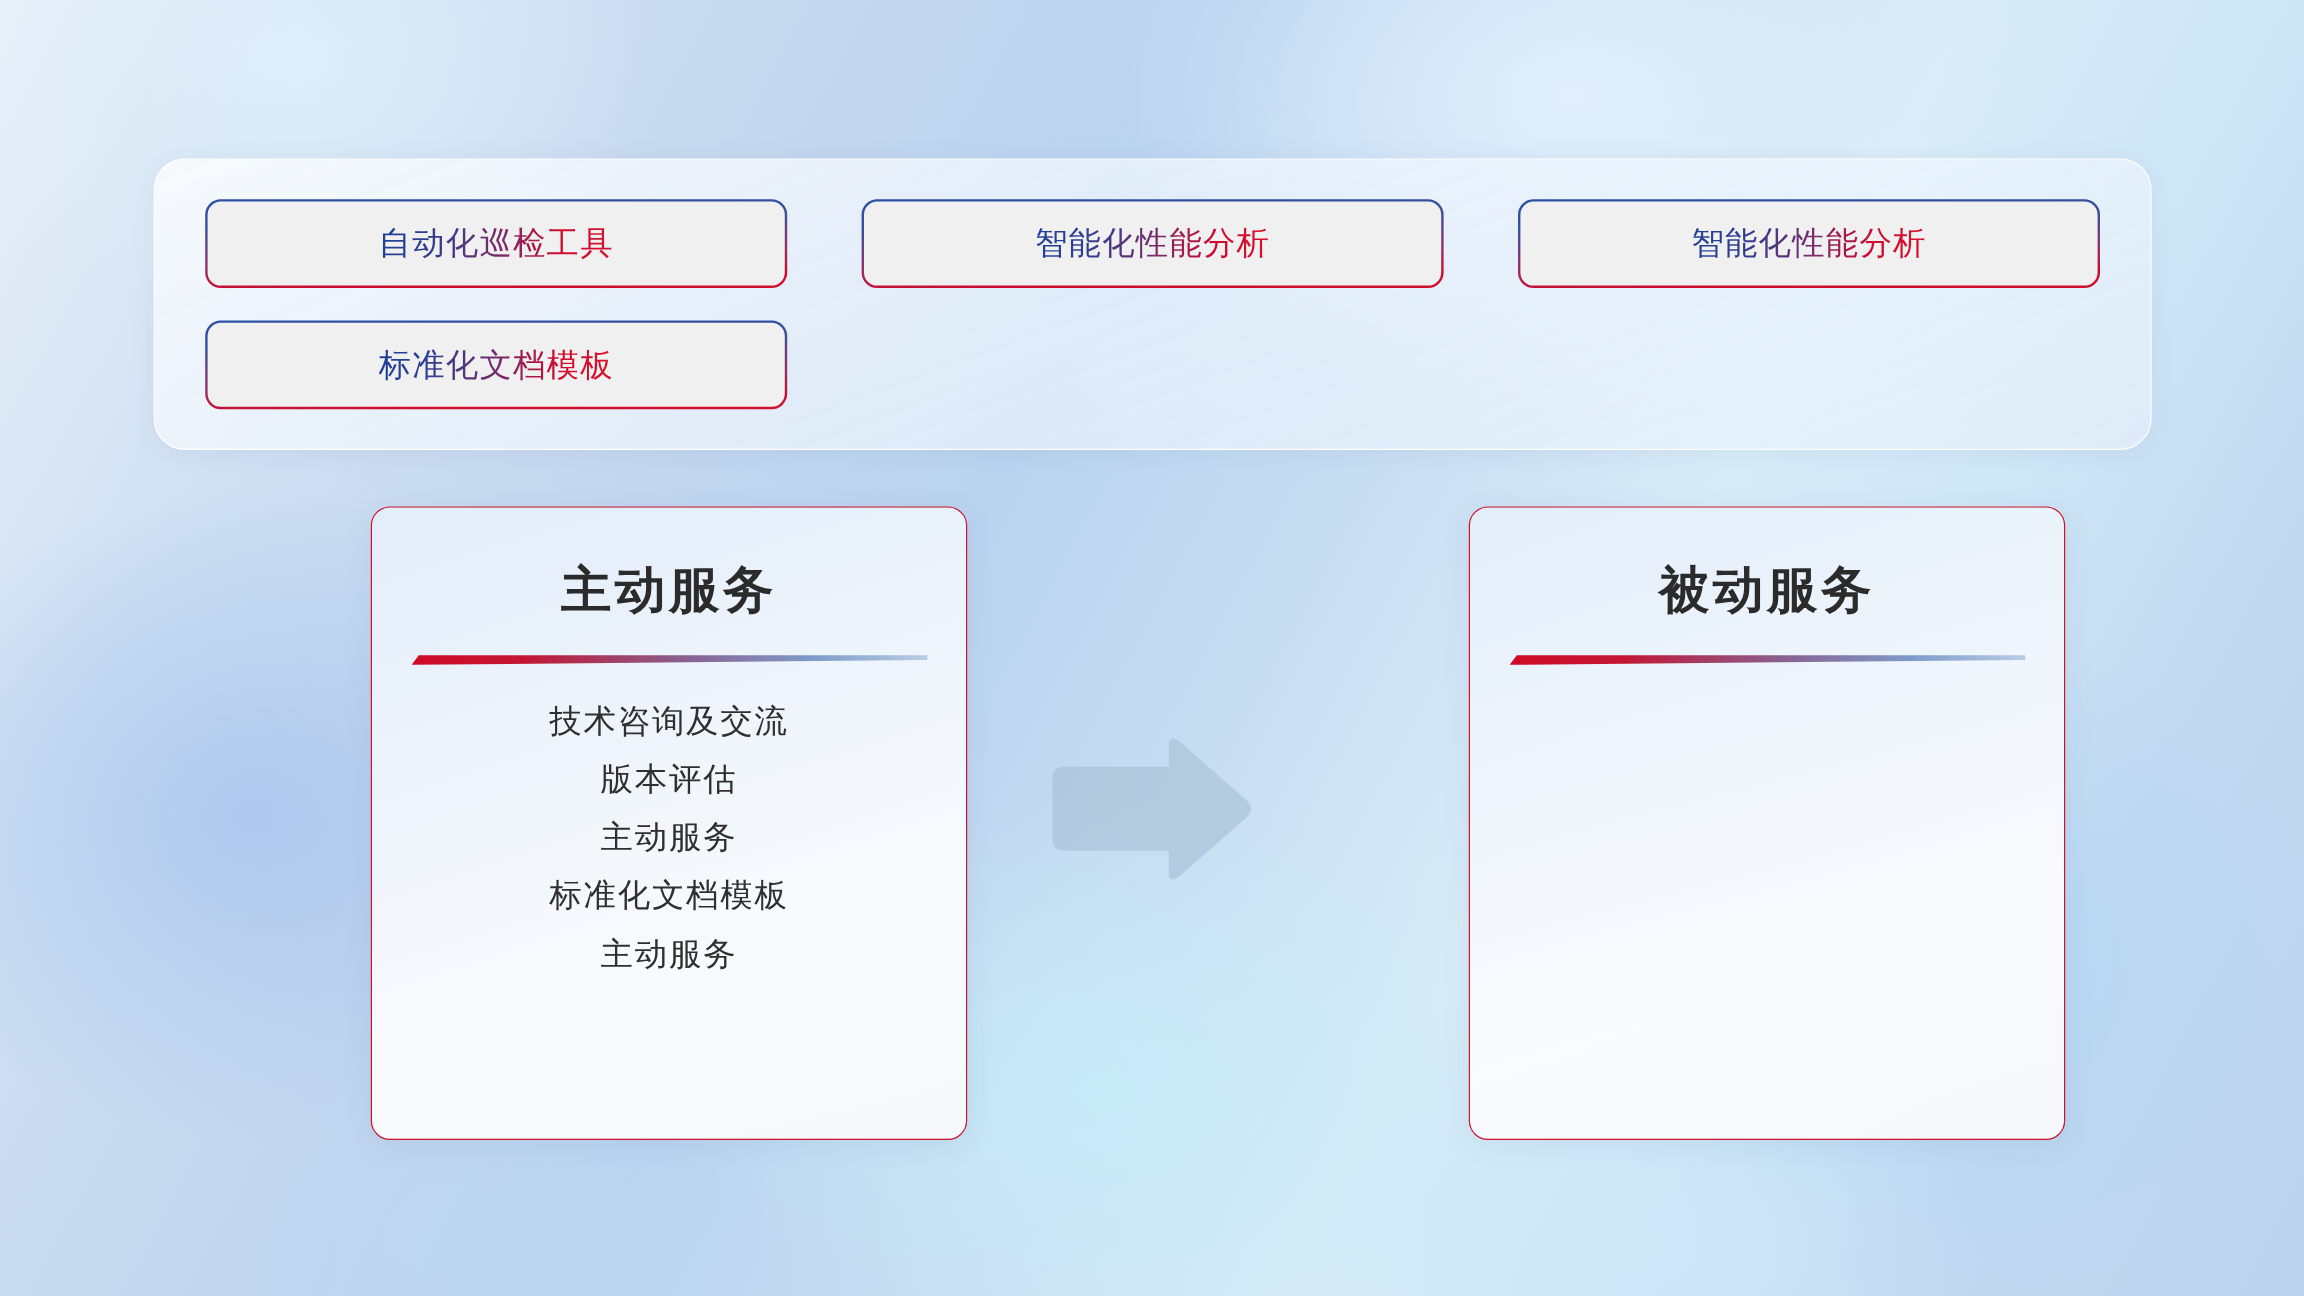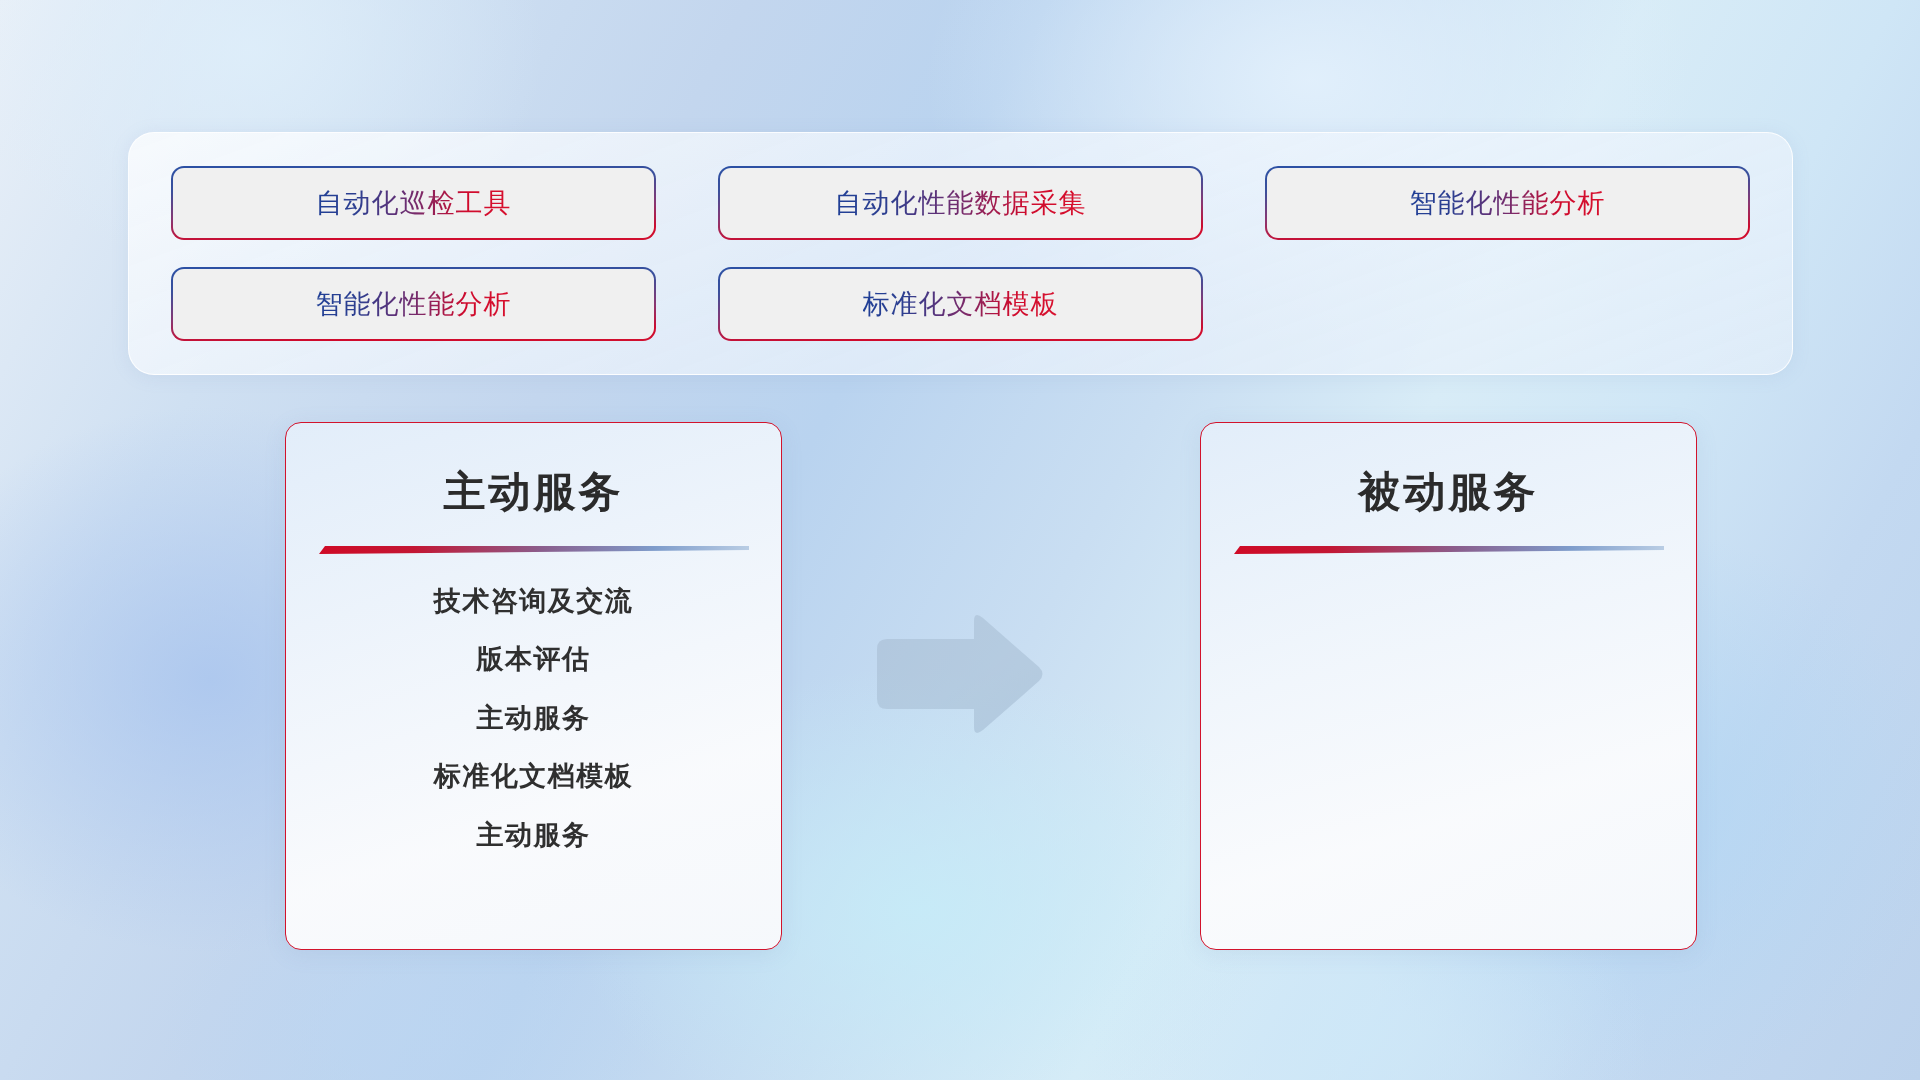--- a/index.html
+++ b/index.html
@@ -141,20 +141,21 @@
     background: linear-gradient(163deg,
         rgba(227,238,250,0.96) 0%,
         rgba(241,246,252,0.97) 40%,
         rgba(250,251,253,0.98) 70%,
         rgba(247,249,252,0.97) 100%);
     box-shadow: 0 4px 22px rgba(110,140,180,0.12);
     padding: 34px 34px 0 34px;
     display: flex;
     flex-direction: column;
     align-items: center;
+    margin-left: 24px;
   }
   #card-proactive { left: 285px; }
   #card-reactive  { left: 1200px; }
 
   .svc-title {
     font-size: 42px;
     font-weight: 700;
     color: #2b2b2b;
     letter-spacing: 3px;
     line-height: 1;
@@ -168,22 +169,21 @@
     position: relative;
   }
   .svc-divider svg { display: block; }
 
   .svc-list {
     margin-top: 30px;
     width: 100%;
     display: flex;
     flex-direction: column;
     align-items: center;
-    gap: 26px;
-    font-weight: bold;
+    gap: 16px;
   }
   .svc-item {
     font-size: 27px;
     color: #2f2f2f;
     letter-spacing: 1.5px;
     line-height: 1.2;
     white-space: nowrap;
   }
 
   
@@ -210,23 +210,20 @@
   <div class="blob blob-g"></div>
   <div class="blob blob-f"></div>
 
   <div id="capability-panel">
     <div class="cap-grid">
 
       <div class="cap-pill">
         <span>自动化巡检工具</span>
       </div>
 
-      <div class="cap-pill">
-        <span>自动化性能数据采集</span>
-      </div>
 
       <div class="cap-pill">
         <span>智能化性能分析</span>
       </div>
 
       <div class="cap-pill">
         <span>智能化性能分析</span>
       </div>
 
       <div class="cap-pill">

